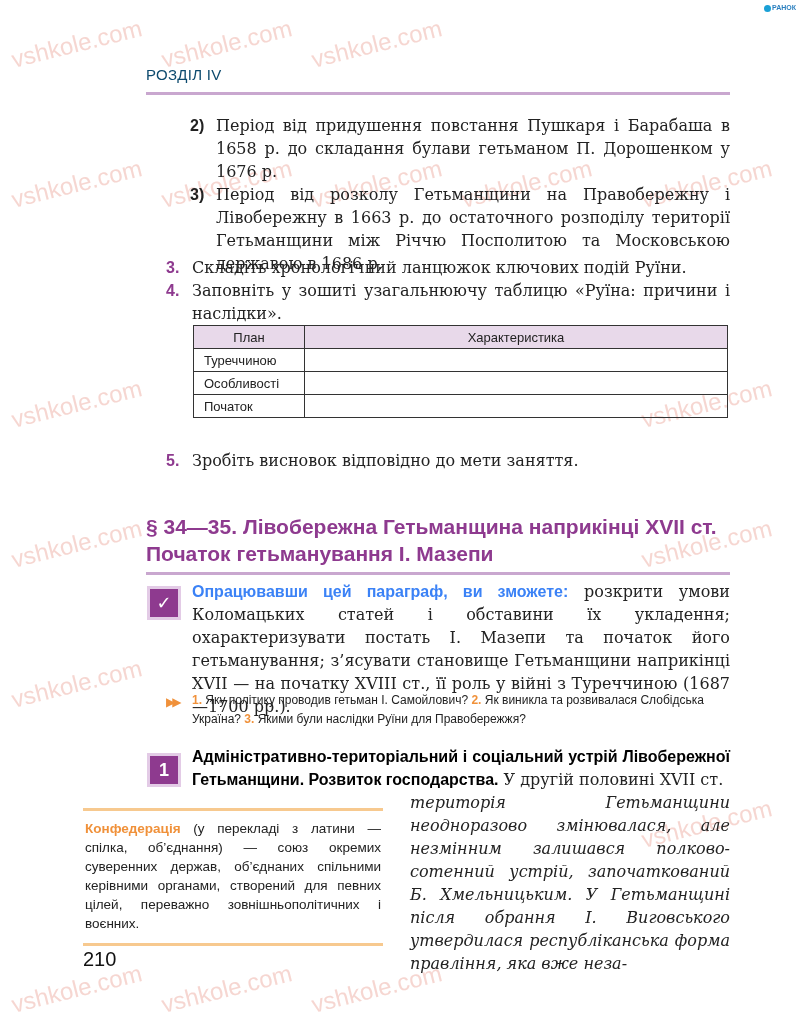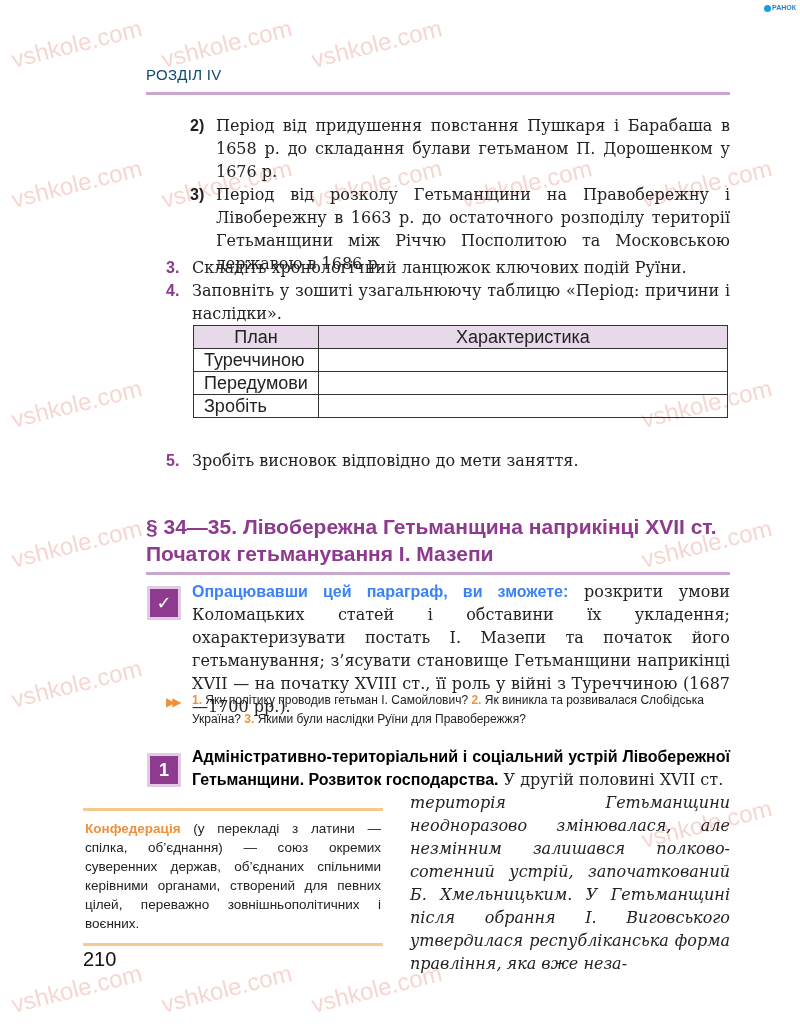--- a/index.html
+++ b/index.html
@@ -28,21 +28,21 @@
   .subitems { position: absolute; left: 190px; top: 114px; width: 540px; }
   .subitem { display: flex; }
   .subitem .num { width: 26px; flex: none; font-family: "Liberation Sans", sans-serif; font-weight: bold; color: #222; }
   .subitem .txt { flex: 1; }
   .tasks { position: absolute; left: 166px; top: 256px; width: 564px; }
   .task { display: flex; }
   .task .num { width: 26px; flex: none; font-family: "Liberation Sans", sans-serif; font-weight: bold; color: #8e3a8f; }
   .task .txt { flex: 1; }
   table.ruina {
     position: absolute; left: 193px; top: 325px; width: 535px;
-    border-collapse: collapse; font-family: "Liberation Sans", sans-serif; font-size: 18px;
+    border-collapse: collapse; font-family: "Liberation Sans", sans-serif; font-size: 13px;
   }
   table.ruina td, table.ruina th { border: 1px solid #333; height: 22px; padding: 0 10px; }
   table.ruina th { background: #e8d9ea; font-weight: normal; text-align: center; }
   table.ruina th.col1 { width: 90px; }
   .task5 { position: absolute; left: 166px; top: 449px; width: 564px; }
   .par-title {
     position: absolute; left: 146px; top: 513px; width: 590px;
     font-family: "Liberation Sans", sans-serif; font-weight: bold; font-size: 21px; line-height: 27px; color: #8e3a8f;
   }
   .hr-mid { position: absolute; left: 146px; top: 572px; width: 584px; height: 3px; background: #c9a7cf; }
@@ -110,40 +110,40 @@
     </div>
   </div>
 
   <div class="tasks body-text">
     <div class="task">
       <span class="num">3.</span>
       <span class="txt">Складіть хронологічний ланцюжок ключових подій Руїни.</span>
     </div>
     <div class="task">
       <span class="num">4.</span>
-      <span class="txt">Заповніть у зошиті узагальнюючу таблицю «Період: причини і наслідки».</span>
+      <span class="txt">Заповніть у зошиті узагальнюючу таблицю «Руїна: причини і наслідки».</span>
     </div>
   </div>
 
   <table class="ruina">
     <tbody>
         <tr>
       <th class="col1">План</th>
       <th>Характеристика</th>
     </tr>
     <tr>
       <td>Туреччиною</td>
       <td></td>
     </tr>
     <tr>
-      <td>Передумови</td>
+      <td>Особливості</td>
       <td></td>
     </tr>
     <tr>
-      <td>Зробіть</td>
+      <td>Початок</td>
       <td></td>
     </tr>
   </tbody>
     </table>
 
   <div class="tasks task5 body-text">
     <div class="task">
       <span class="num">5.</span>
       <span class="txt">Зробіть висновок відповідно до мети заняття.</span>
     </div>

